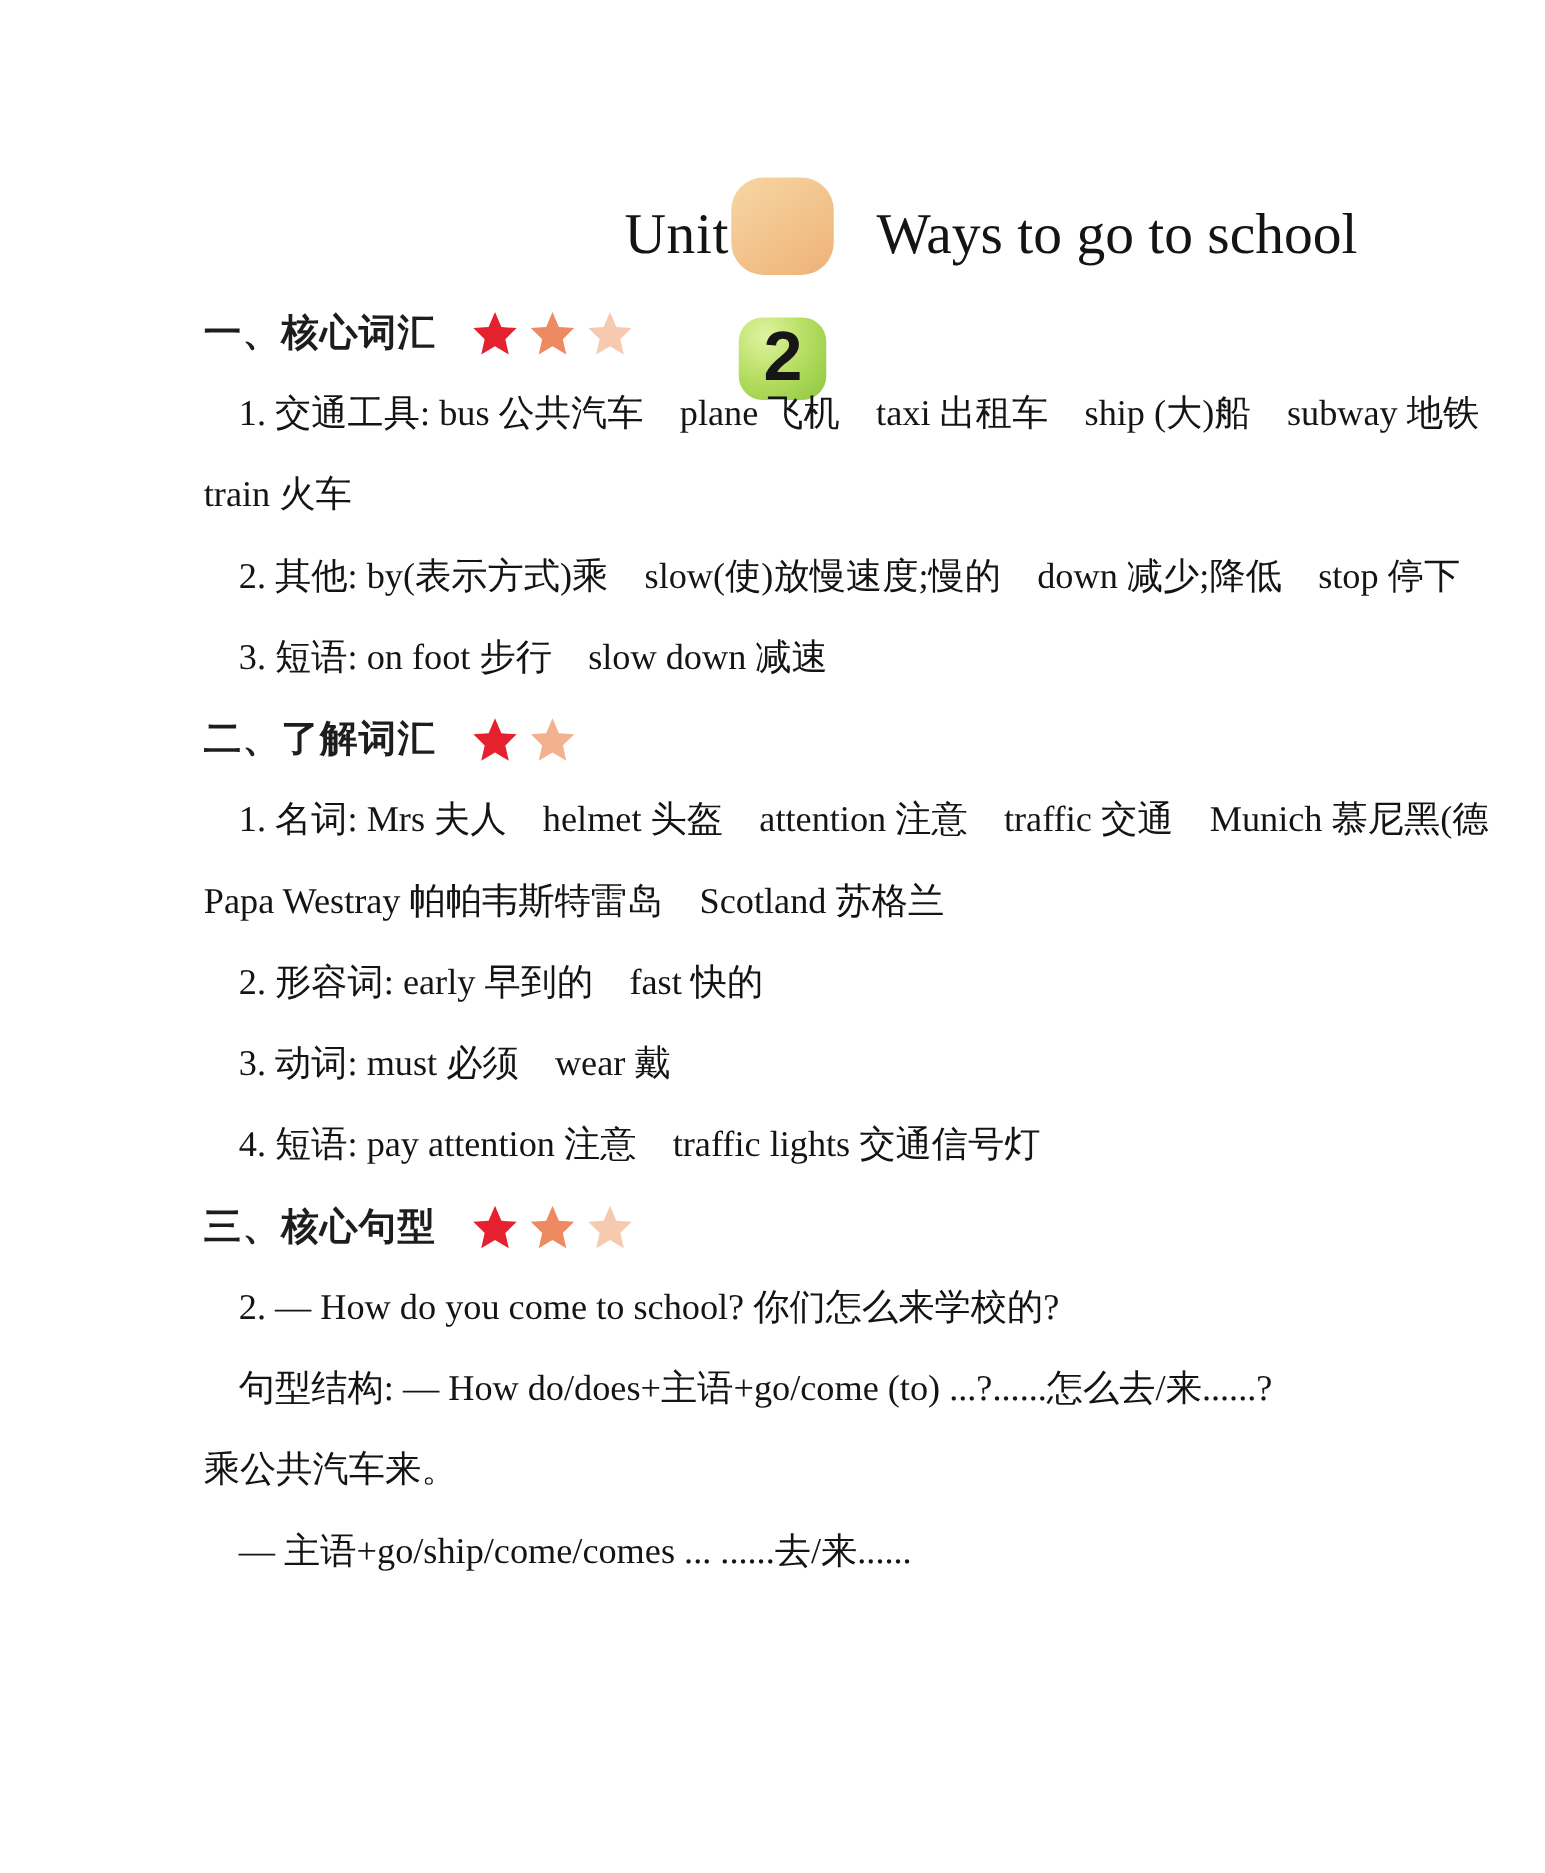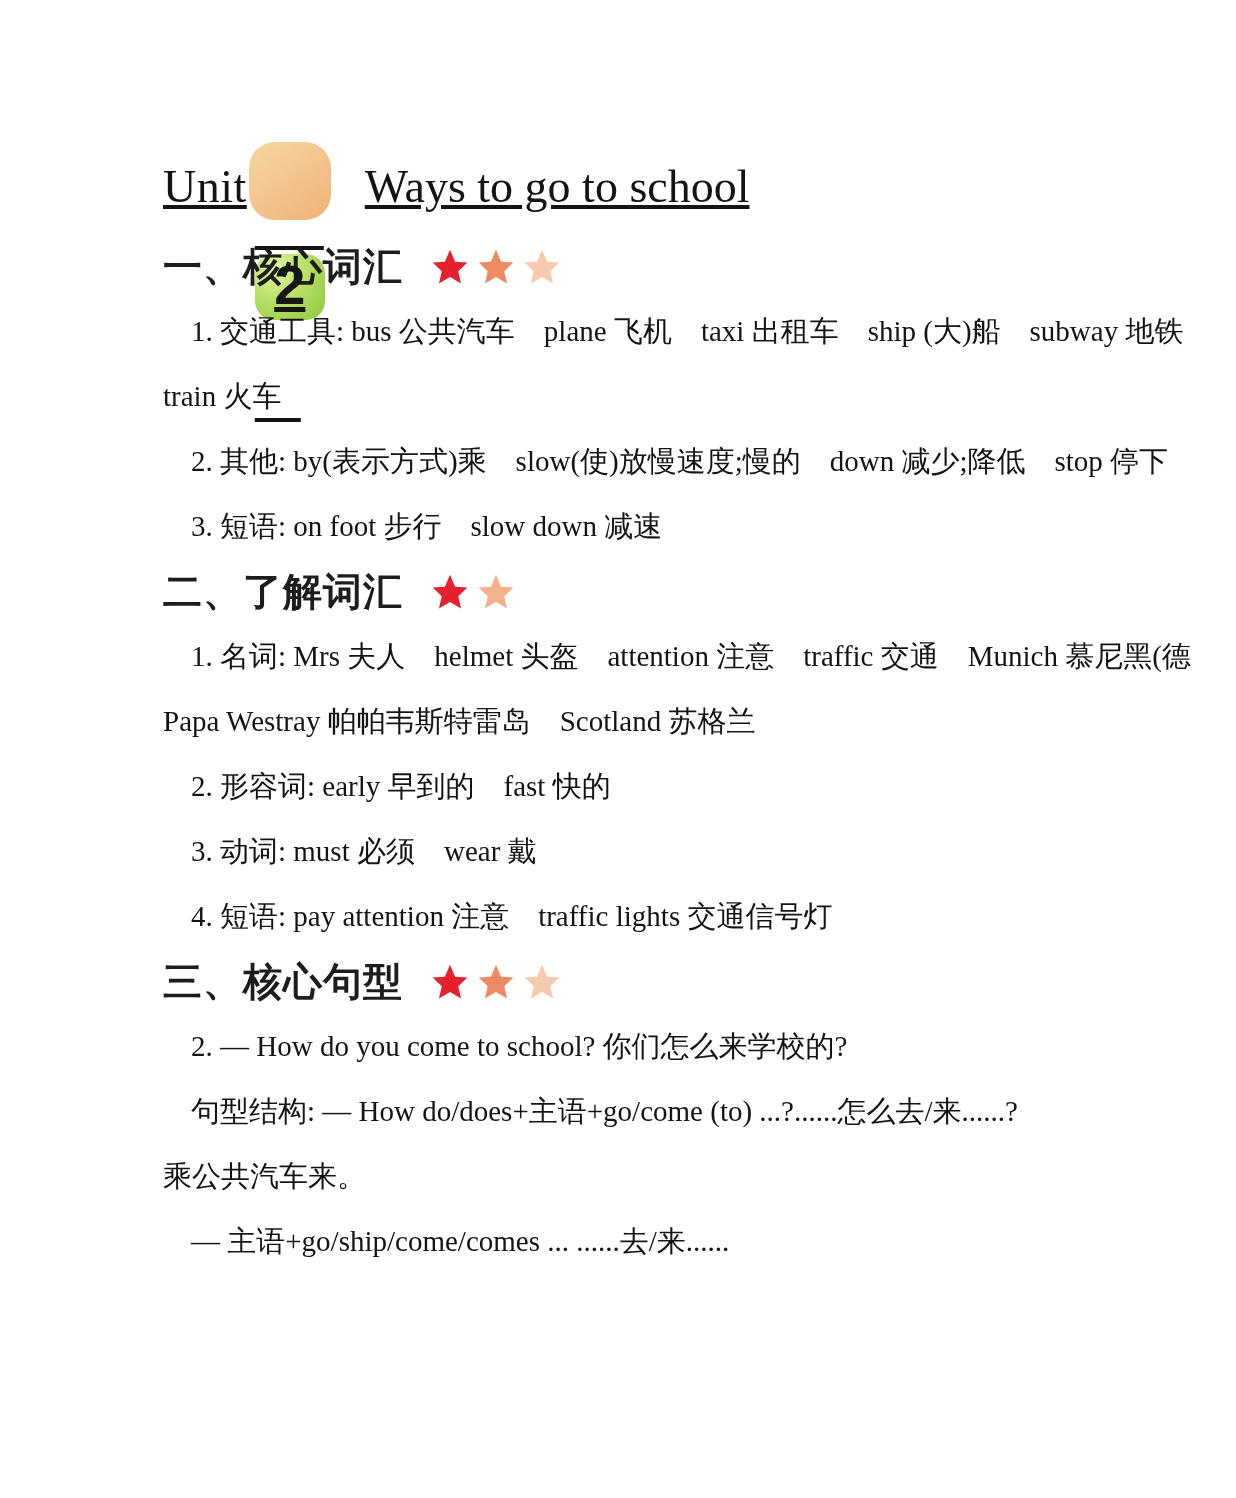--- a/index.html
+++ b/index.html
@@ -14,26 +14,25 @@
   }
   .page {
     width: 1236px;
     height: 1498px;
     padding: 138px 150px 0 163px;
   }
 
   
   .title-row {
     display: flex;
-    justify-content: flex-start;
+    justify-content: flex-end;
     align-items: center;
     height: 96px;
     font-size: 46px;
     white-space: pre;
-    text-decoration: underline;
   }
   .unit-label { letter-spacing: 0.5px; }
   .badge {
     width: 82px;
     height: 78px;
     border-radius: 26px;
     background: linear-gradient(145deg, #f7d6a4, #eeb277);
     padding: 6px;
     margin: 0 34px 10px 2px;
     flex: 0 0 auto;
@@ -63,21 +62,21 @@
     white-space: pre;
   }
   .heading-row {
     display: flex;
     align-items: center;
     height: 65px;
   }
   .heading-text {
     font-family: "Liberation Sans", "DejaVu Sans", sans-serif;
     font-weight: 700;
-    font-size: 39px;
+    font-size: 30px;
     color: #1d1d1d;
     letter-spacing: 1px;
   }
   .stars {
     display: flex;
     align-items: center;
     margin-left: 27px;
     gap: 6px;
   }
   .star { width: 40px; height: 38px; display: block; }

